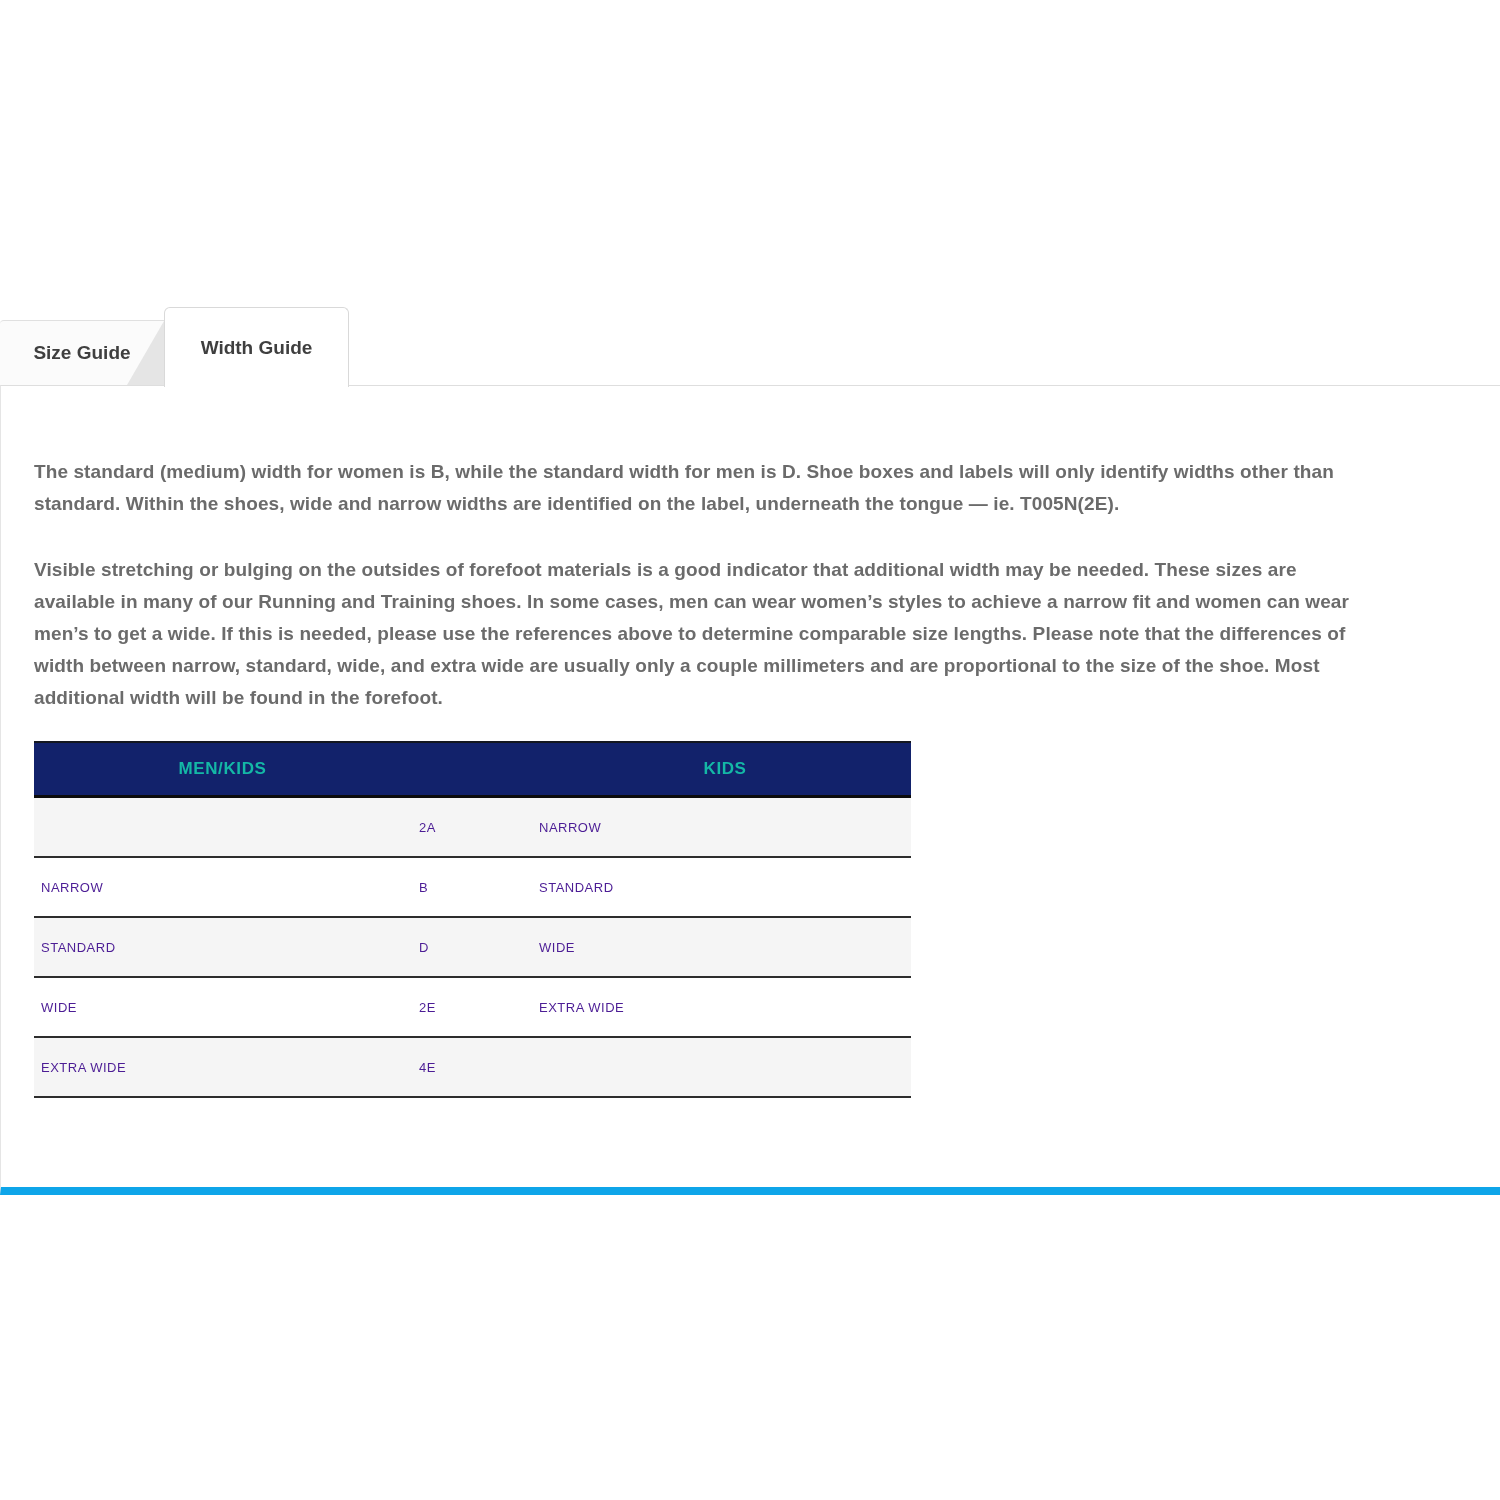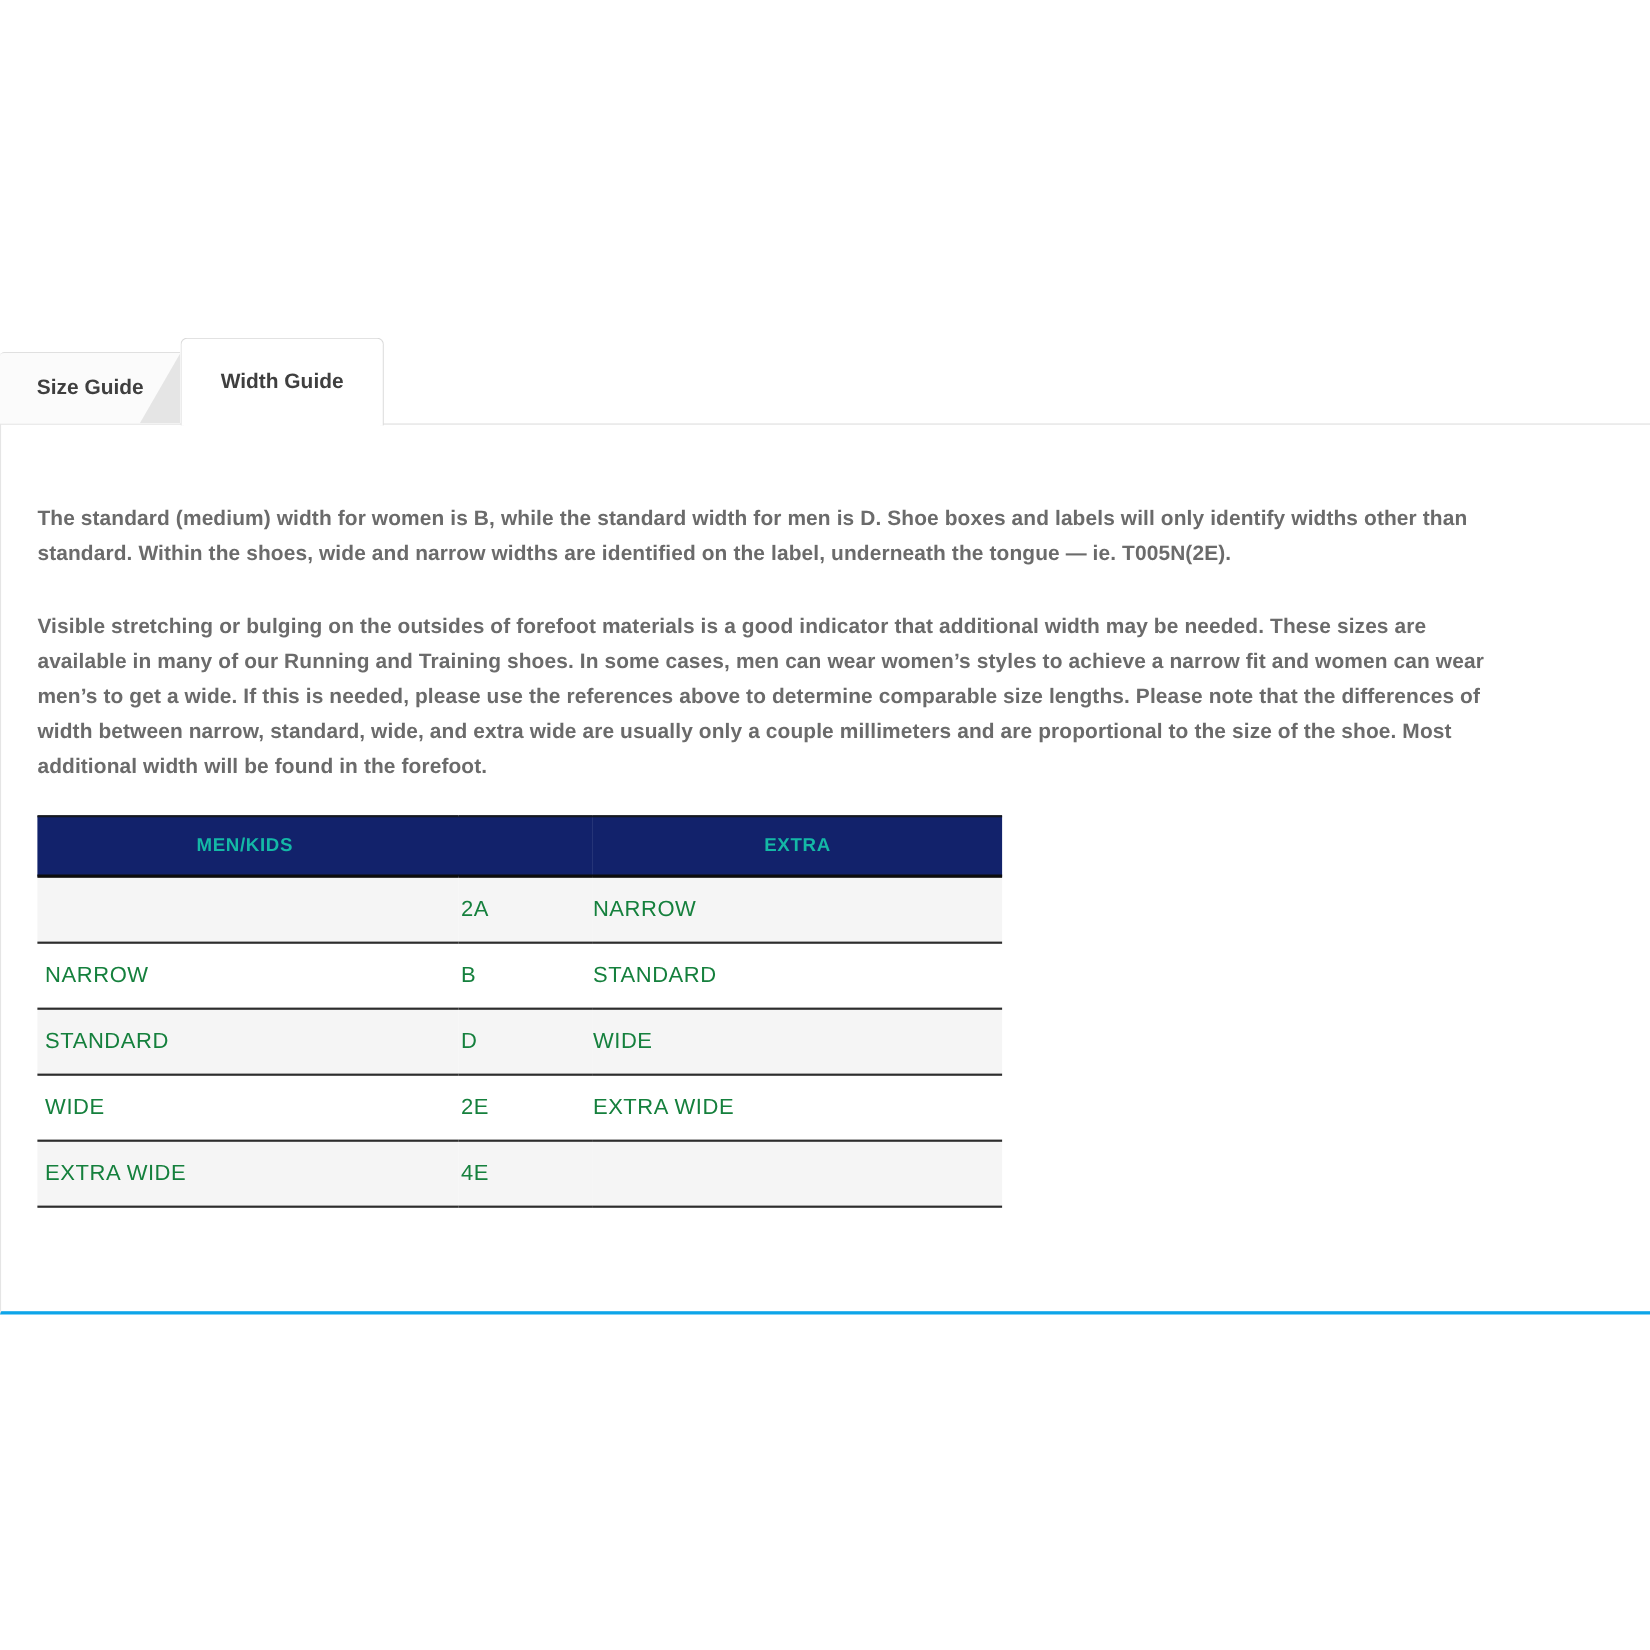--- a/index.html
+++ b/index.html
@@ -52,21 +52,21 @@
 
   
   .panel {
     position: absolute;
     left: 0; top: 385px;
     width: 1500px; height: 810px;
     box-sizing: border-box;
     background: #ffffff;
     border-top: 1px solid #dedede;
     border-left: 1px solid #e5e5e5;
-    border-bottom: 3px solid #0ea5e9;
+    border-bottom: 8px solid #0ea5e9;
     z-index: 1;
   }
   .panel-content {
     padding: 70px 20px 0 33px;
   }
   .body-copy {
     white-space: pre-line;
     font-size: 19px;
     line-height: 32px;
     font-weight: 600;
@@ -103,23 +103,23 @@
     letter-spacing: 0.6px;
     height: 52px;
     text-align: center;
     border-top: 2px solid #141821;
     border-bottom: 3px solid #0c0c0c;
     padding: 0;
   }
   table.width-table thead th.h-men { padding-right: 128px; }
   table.width-table tbody td {
     height: 58px;
-    font-size: 20px;
+    font-size: 13px;
     letter-spacing: 0.5px;
-    color: #15803d;
+    color: #4c1d95;
     border-bottom: 2px solid #2d2d2d;
     padding: 0;
     vertical-align: middle;
   }
   table.width-table tbody td.c-men { padding-left: 7px; }
   table.width-table tbody td.c-code { padding-left: 2px; }
   table.width-table tbody tr:nth-child(odd) { background: #f5f5f5; }
   table.width-table tbody tr:nth-child(even) { background: #ffffff; }
 </style>
 </head>
@@ -149,21 +149,21 @@
 
       <table class="width-table">
         <colgroup>
             <col class="c1">
             <col class="c2">
             <col class="c3">
           </colgroup>
         <thead>
           <tr>
             <th class="h-men" colspan="2">MEN/KIDS</th>
-            <th>EXTRA</th>
+            <th>KIDS</th>
           </tr>
         </thead>
         <tbody>
           <tr>
             <td class="c-men"></td>
             <td class="c-code">2A</td>
             <td class="c-wom">NARROW</td>
           </tr>
           <tr>
             <td class="c-men">NARROW</td>

